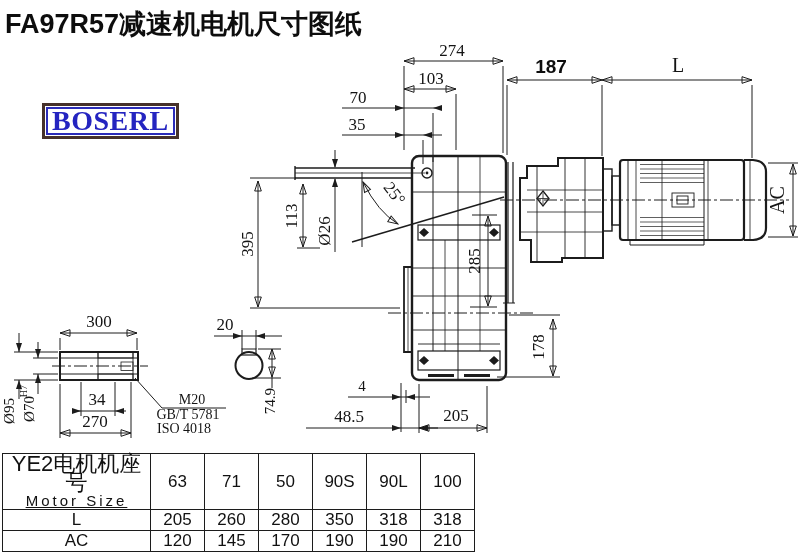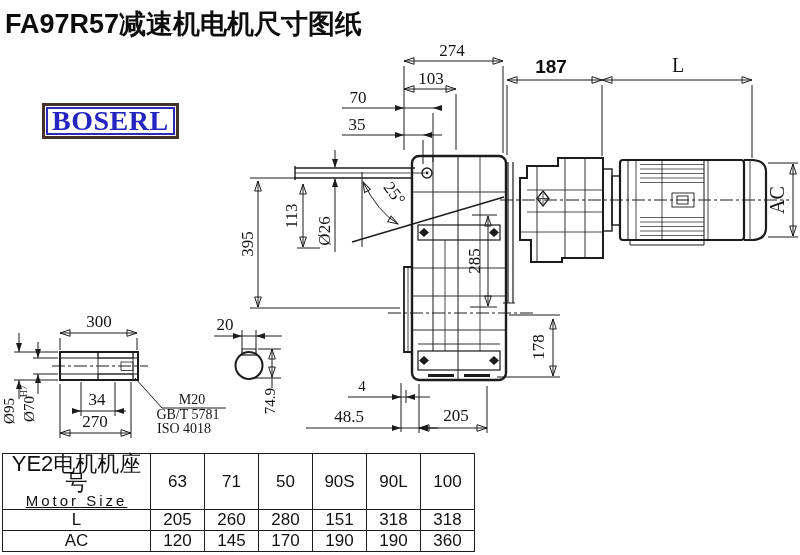--- a/index.html
+++ b/index.html
@@ -354,28 +354,28 @@
       <td class="hd">50</td>
       <td class="hd">90S</td>
       <td class="hd">90L</td>
       <td class="hd">100</td>
     </tr>
     <tr>
       <td>L</td>
       <td>205</td>
       <td>260</td>
       <td>280</td>
-      <td>151</td>
+      <td>350</td>
       <td>318</td>
       <td>318</td>
     </tr>
     <tr>
       <td>AC</td>
       <td>120</td>
       <td>145</td>
       <td>170</td>
       <td>190</td>
       <td>190</td>
-      <td>360</td>
+      <td>210</td>
     </tr>
   </tbody>
     </table>
 </div>
 
 </body></html>

